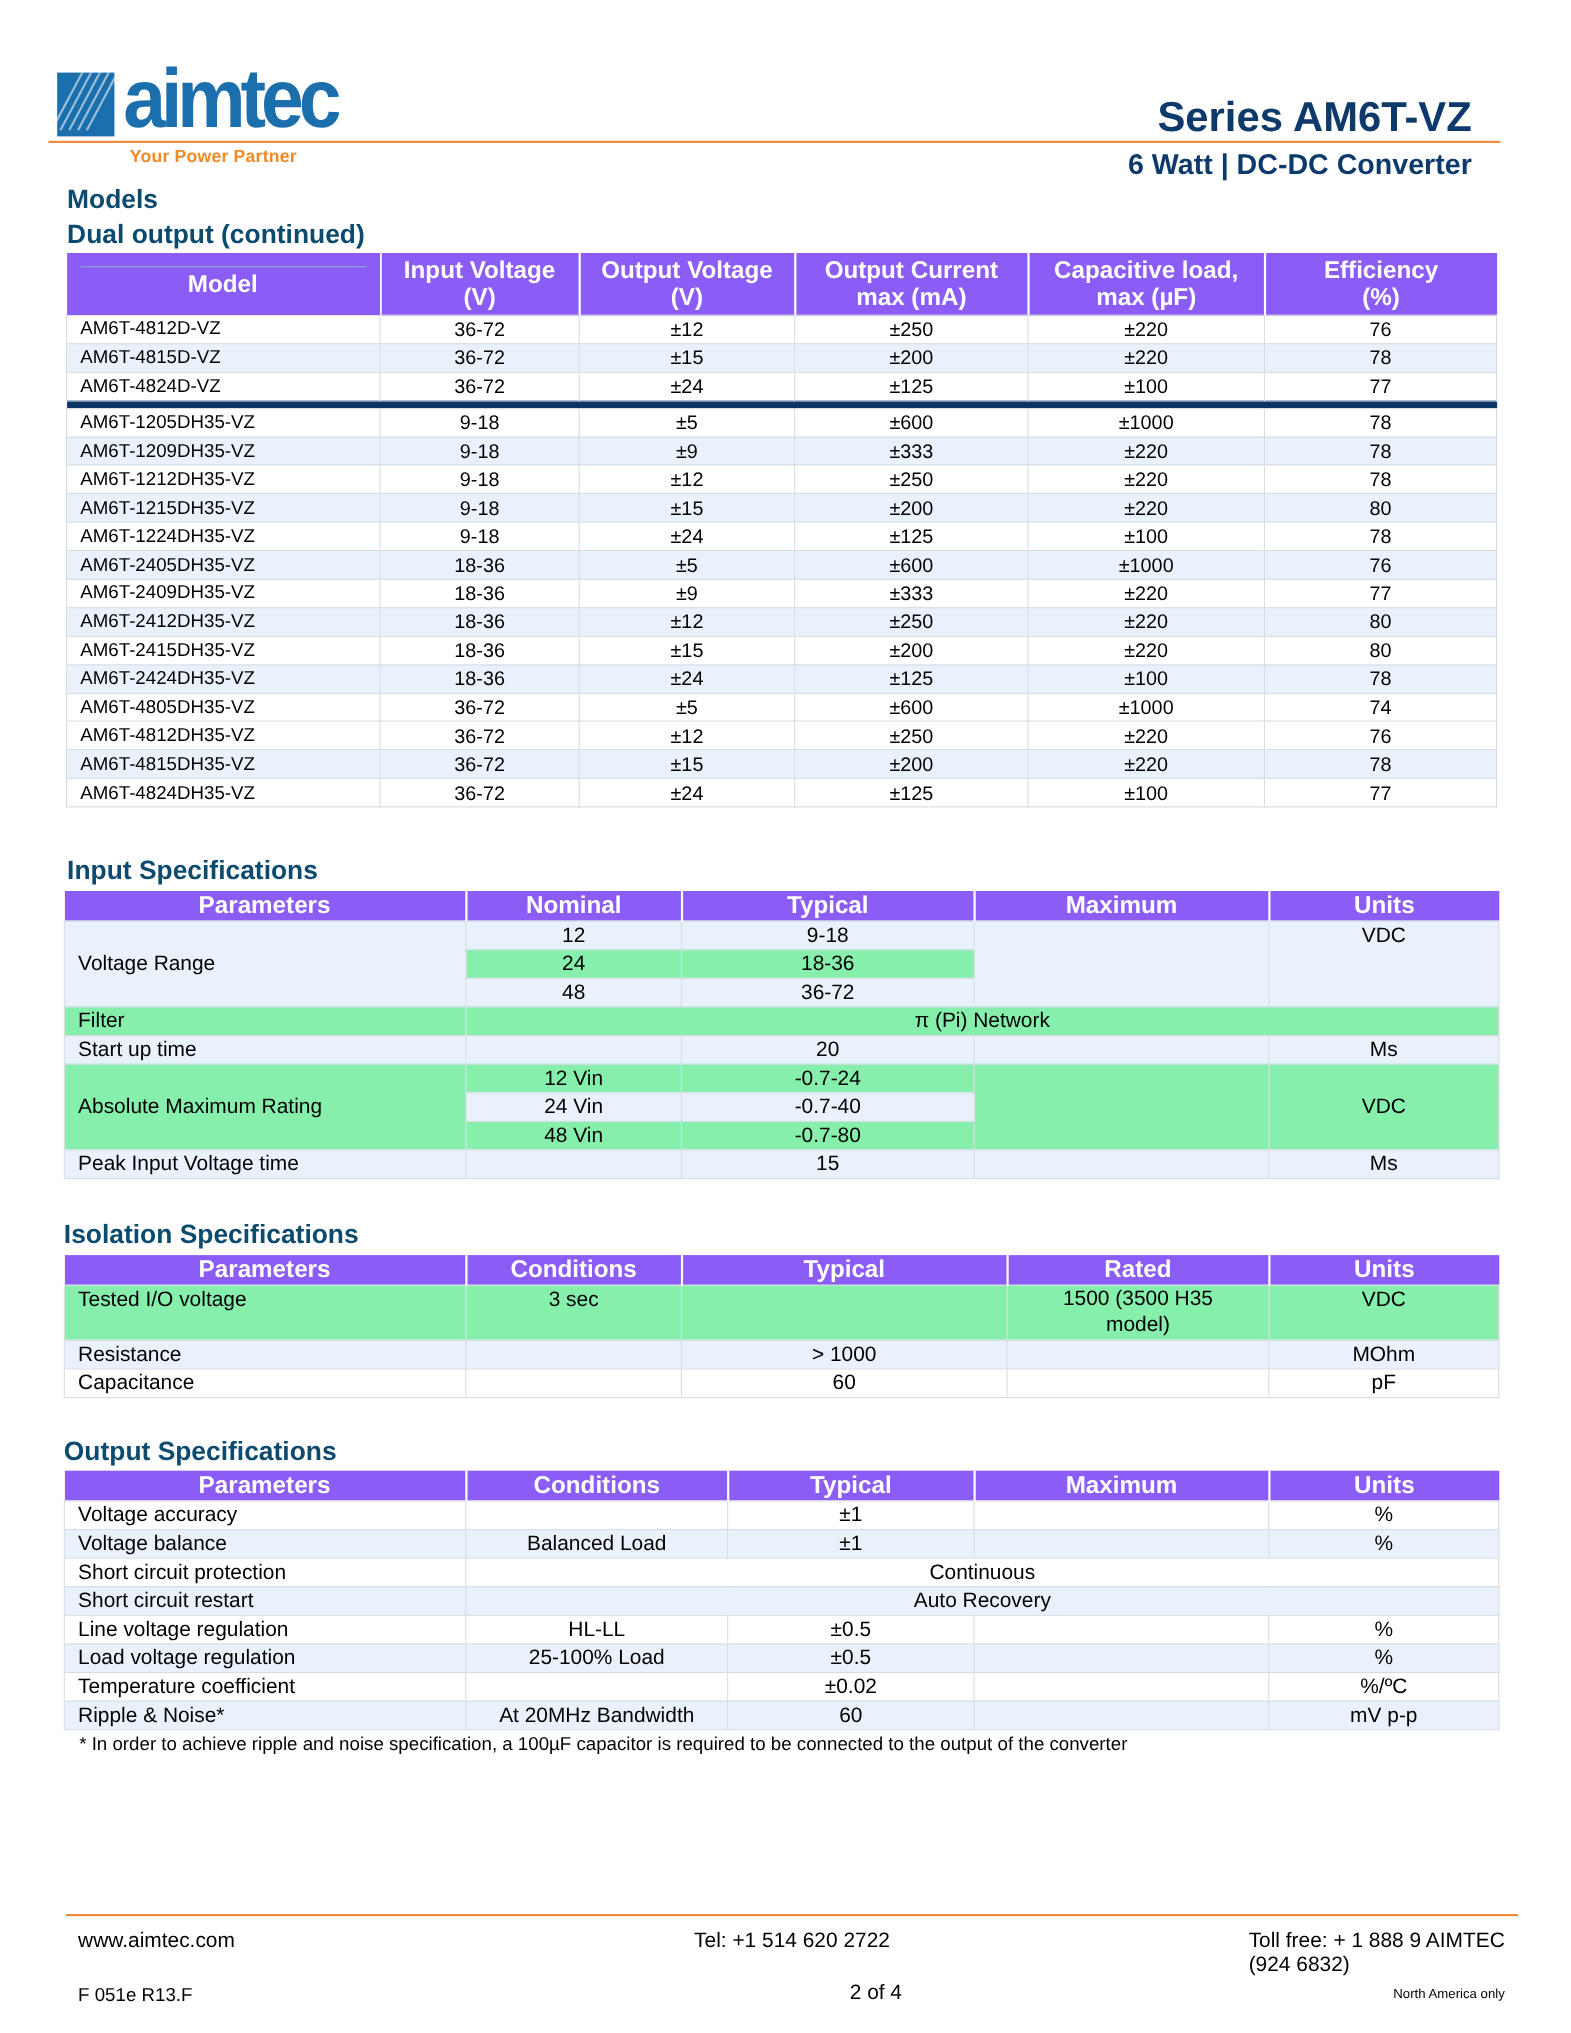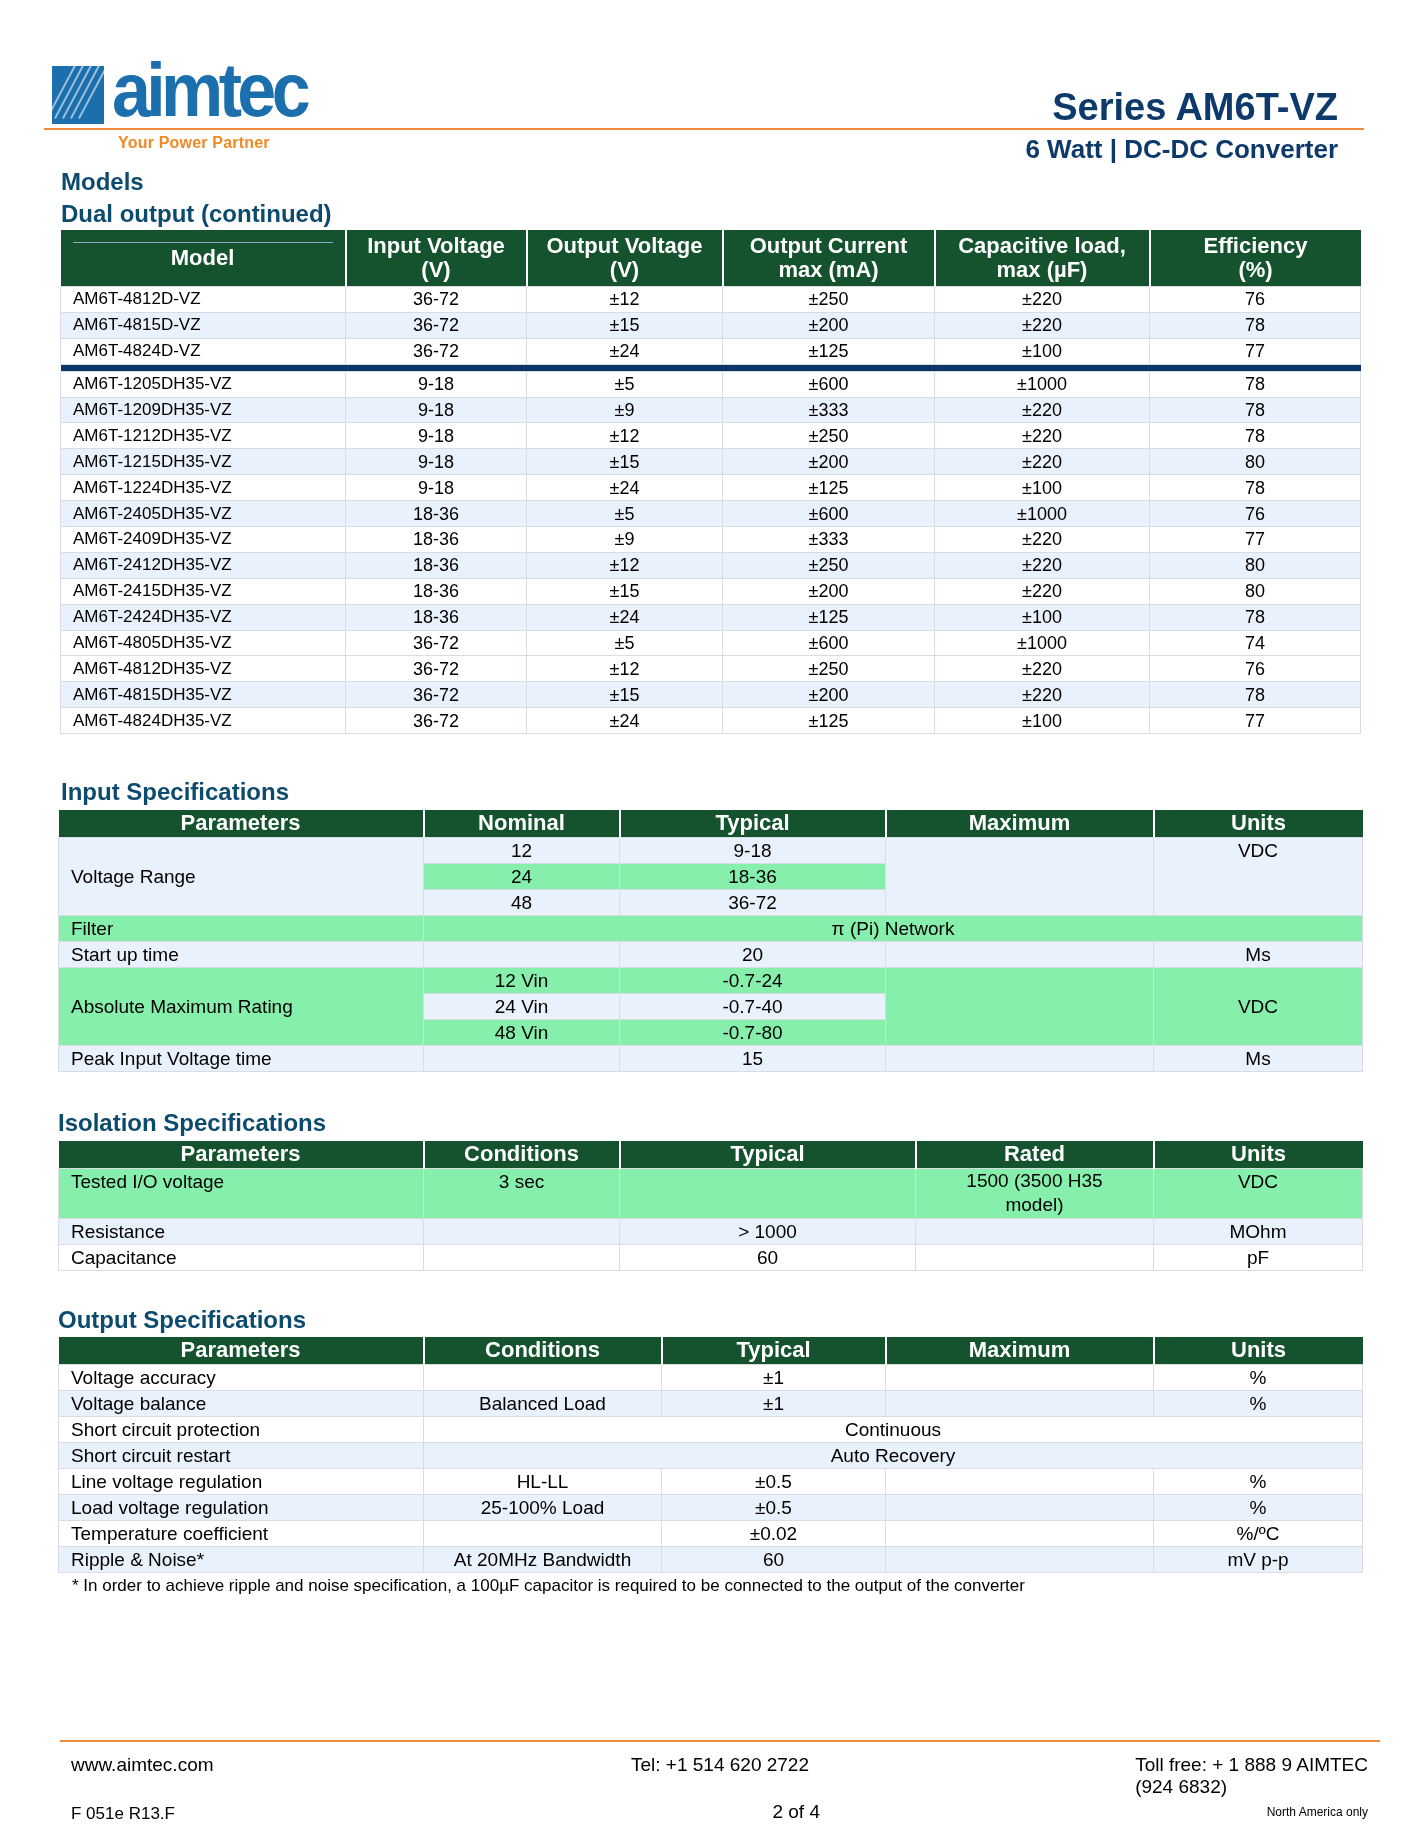--- a/index.html
+++ b/index.html
@@ -12,21 +12,21 @@
   .logo-mark i { position: absolute; width: 2px; height: 60px; background: rgba(255,255,255,0.55); transform: rotate(28deg); top: -4px; }
   .logo-word { position: absolute; left: 60px; top: -8px; font-family: "Liberation Sans", sans-serif; font-weight: bold; font-size: 76px; letter-spacing: -5px; color: #1b6fad; line-height: 80px; transform: scaleX(0.92); transform-origin: left top; }
   .tagline { position: absolute; left: 66px; top: 76px; font-weight: bold; font-size: 16px; color: #f08a24; letter-spacing: 0.2px; }
   .orange-rule { left: 44px; top: 128px; width: 1320px; height: 2px; background: #f08a3c; }
   .series-title { right: 90px; top: 86px; font-weight: bold; font-size: 38px; color: #0e3a6b; }
   .series-sub { right: 90px; top: 134px; font-weight: bold; font-size: 26px; color: #0e3a6b; }
 
   .section-title { font-weight: bold; font-size: 24px; color: #0c4a6e; line-height: 30px; }
 
   table { border-collapse: collapse; position: absolute; table-layout: fixed; }
-  th { background: #14532d; color: #fff; font-weight: bold; font-size: 22px; line-height: 24px; text-align: center; border-left: 2px solid #ffffff; padding: 0; }
+  th { background: #8b5cf6; color: #fff; font-weight: bold; font-size: 22px; line-height: 24px; text-align: center; border-left: 2px solid #ffffff; padding: 0; }
   th:first-child { border-left: none; }
   td { font-size: 19px; text-align: center; border: 1px solid #d8dde4; padding: 0; height: 25px; line-height: 25px; white-space: nowrap; }
   td.l { text-align: left; padding-left: 12px; }
   tr.alt td { background: #e9f2fc; }
   td.alt { background: #e9f2fc; }
   td.wh { background: #86efac; }
 
   
   .models td { font-size: 18px; }
   .models td.l { font-size: 17px; }

